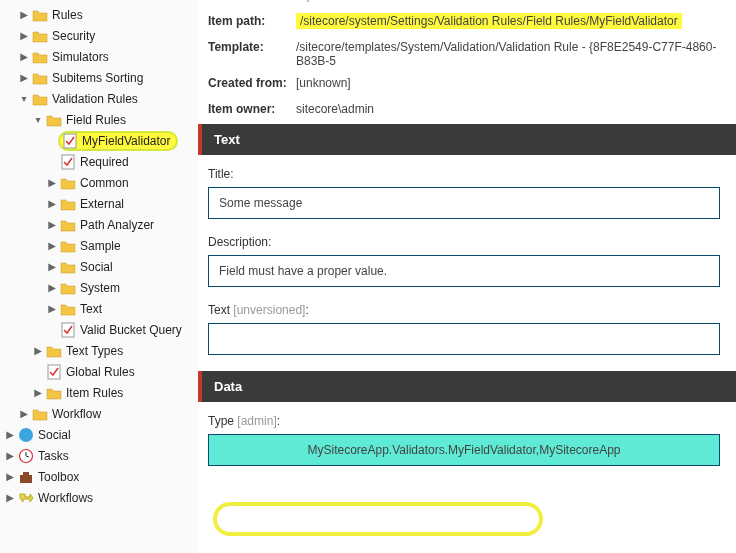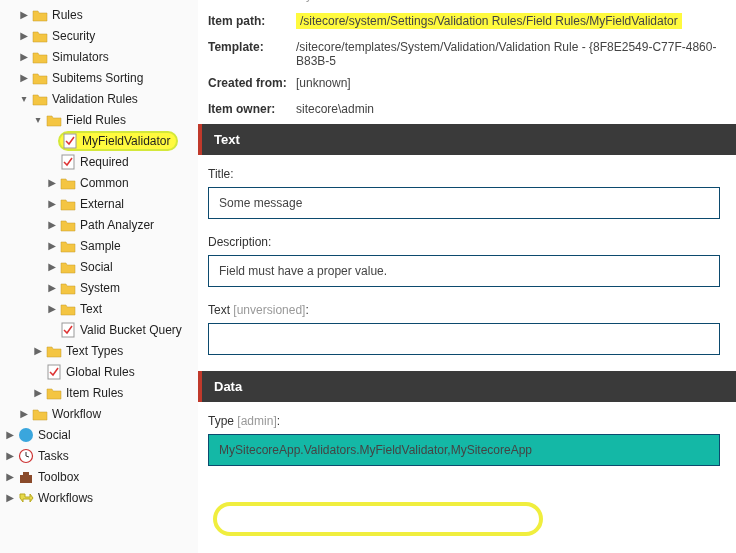--- a/index.html
+++ b/index.html
@@ -29,21 +29,21 @@
   .details-row { display: flex; padding: 4px 10px; align-items: flex-start; min-height: 26px; }
   .details-label { width: 88px; font-weight: bold; color: #333; }
   .details-value { flex: 1; color: #444; }
   .highlight-yellow { background: #fffa3e; padding: 1px 4px; }
   .section-header { background: #3a3a3a; border-left: 4px solid #c0392b; color: #fff; font-weight: bold; padding: 8px 12px; font-size: 13px; }
   .field-block { padding: 12px 16px 4px 10px; }
   .field-label { color: #333; margin-bottom: 6px; display: block; }
   .field-label .hint { color: #999; }
   .field-input { width: 100%; border: 1px solid #0c4a6e; padding: 8px 10px; font-size: 12px; color: #444; background: #fff; }
   .scratch-circle { position: absolute; left: 213px; top: 502px; width: 330px; height: 34px; border: 4px solid #f0ee3e; border-radius: 18px; pointer-events: none; }
-  .highlight-input-box { background: #14b8a6; }
+  .highlight-input-box { background: #5eead4; text-align: center; }
 </style>
 </head>
 <body>
 
 <div class="app">
   <div class="sidebar">
 
     <div class="tree-node indent-1">
       <span class="arrow">▶</span>
       <span class="icon folder-icon">

